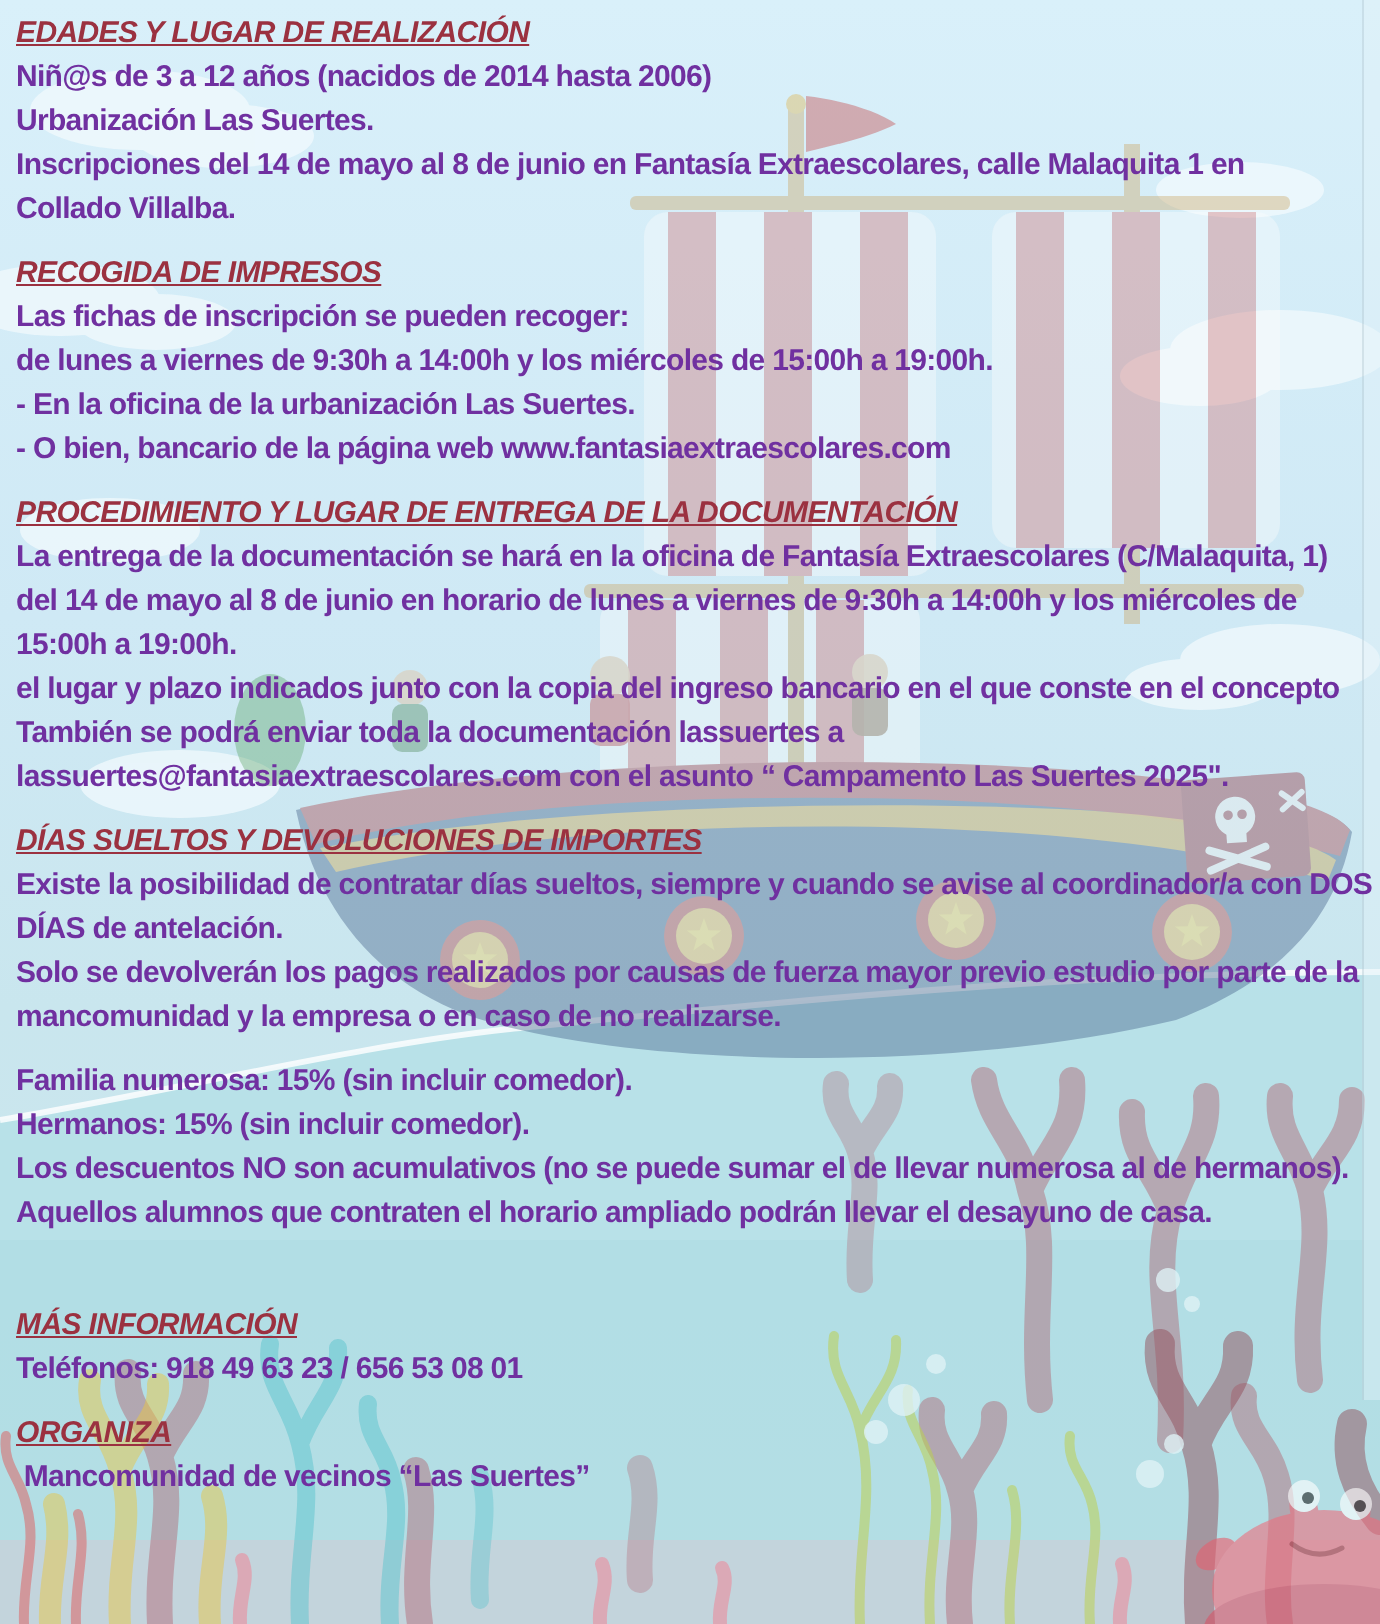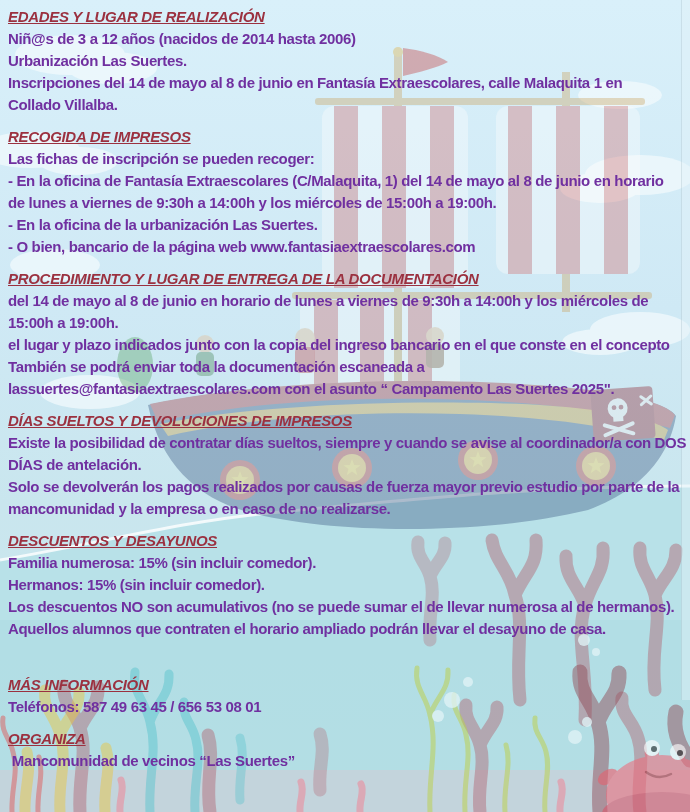--- a/index.html
+++ b/index.html
@@ -200,49 +200,48 @@
       <section data-name="section">
         <h2 data-name="section-heading">EDADES Y LUGAR DE REALIZACIÓN</h2>
         <div data-name="body-line">Niñ@s de 3 a 12 años (nacidos de 2014 hasta 2006)</div>
         <div data-name="body-line">Urbanización Las Suertes.</div>
         <div data-name="body-line">Inscripciones del 14 de mayo al 8 de junio en Fantasía Extraescolares, calle Malaquita 1 en</div>
         <div data-name="body-line">Collado Villalba.</div>
       </section>
       <section data-name="section">
         <h2 data-name="section-heading">RECOGIDA DE IMPRESOS</h2>
         <div data-name="body-line">Las fichas de inscripción se pueden recoger:</div>
-        <div data-name="body-line">- En la oficina de Fantasía Extraescolares (C/Malaquita, 1) del 14 de mayo al 8 de junio en horario</div>
         <div data-name="body-line">de lunes a viernes de 9:30h a 14:00h y los miércoles de 15:00h a 19:00h.</div>
         <div data-name="body-line">- En la oficina de la urbanización Las Suertes.</div>
         <div data-name="body-line">- O bien, bancario de la página web www.fantasiaextraescolares.com</div>
       </section>
       <section data-name="section">
         <h2 data-name="section-heading">PROCEDIMIENTO Y LUGAR DE ENTREGA DE LA DOCUMENTACIÓN</h2>
+        <div data-name="body-line">La entrega de la documentación se hará en la oficina de Fantasía Extraescolares (C/Malaquita, 1)</div>
         <div data-name="body-line">del 14 de mayo al 8 de junio en horario de lunes a viernes de 9:30h a 14:00h y los miércoles de</div>
         <div data-name="body-line">15:00h a 19:00h.</div>
         <div data-name="body-line">el lugar y plazo indicados junto con la copia del ingreso bancario en el que conste en el concepto</div>
-        <div data-name="body-line">También se podrá enviar toda la documentación escaneada a</div>
+        <div data-name="body-line">También se podrá enviar toda la documentación lassuertes a</div>
         <div data-name="body-line">lassuertes@fantasiaextraescolares.com con el asunto “ Campamento Las Suertes 2025".</div>
       </section>
       <section data-name="section">
-        <h2 data-name="section-heading">DÍAS SUELTOS Y DEVOLUCIONES DE IMPRESOS</h2>
+        <h2 data-name="section-heading">DÍAS SUELTOS Y DEVOLUCIONES DE IMPORTES</h2>
         <div data-name="body-line">Existe la posibilidad de contratar días sueltos, siempre y cuando se avise al coordinador/a con DOS</div>
         <div data-name="body-line">DÍAS de antelación.</div>
         <div data-name="body-line">Solo se devolverán los pagos realizados por causas de fuerza mayor previo estudio por parte de la</div>
         <div data-name="body-line">mancomunidad y la empresa o en caso de no realizarse.</div>
       </section>
       <section data-name="section">
-        <h2 data-name="section-heading">DESCUENTOS Y DESAYUNOS</h2>
         <div data-name="body-line">Familia numerosa: 15% (sin incluir comedor).</div>
         <div data-name="body-line">Hermanos: 15% (sin incluir comedor).</div>
         <div data-name="body-line">Los descuentos NO son acumulativos (no se puede sumar el de llevar numerosa al de hermanos).</div>
         <div data-name="body-line">Aquellos alumnos que contraten el horario ampliado podrán llevar el desayuno de casa.</div>
       </section>
       <section data-name="section">
         <h2 data-name="section-heading">MÁS INFORMACIÓN</h2>
-        <div data-name="body-line">Teléfonos: 587 49 63 45 / 656 53 08 01</div>
+        <div data-name="body-line">Teléfonos: 918 49 63 23 / 656 53 08 01</div>
       </section>
       <section data-name="section">
         <h2 data-name="section-heading">ORGANIZA</h2>
         <div data-name="body-line"> Mancomunidad de vecinos “Las Suertes”</div>
       </section>
     </main>
 </div>
 
 </body></html>

